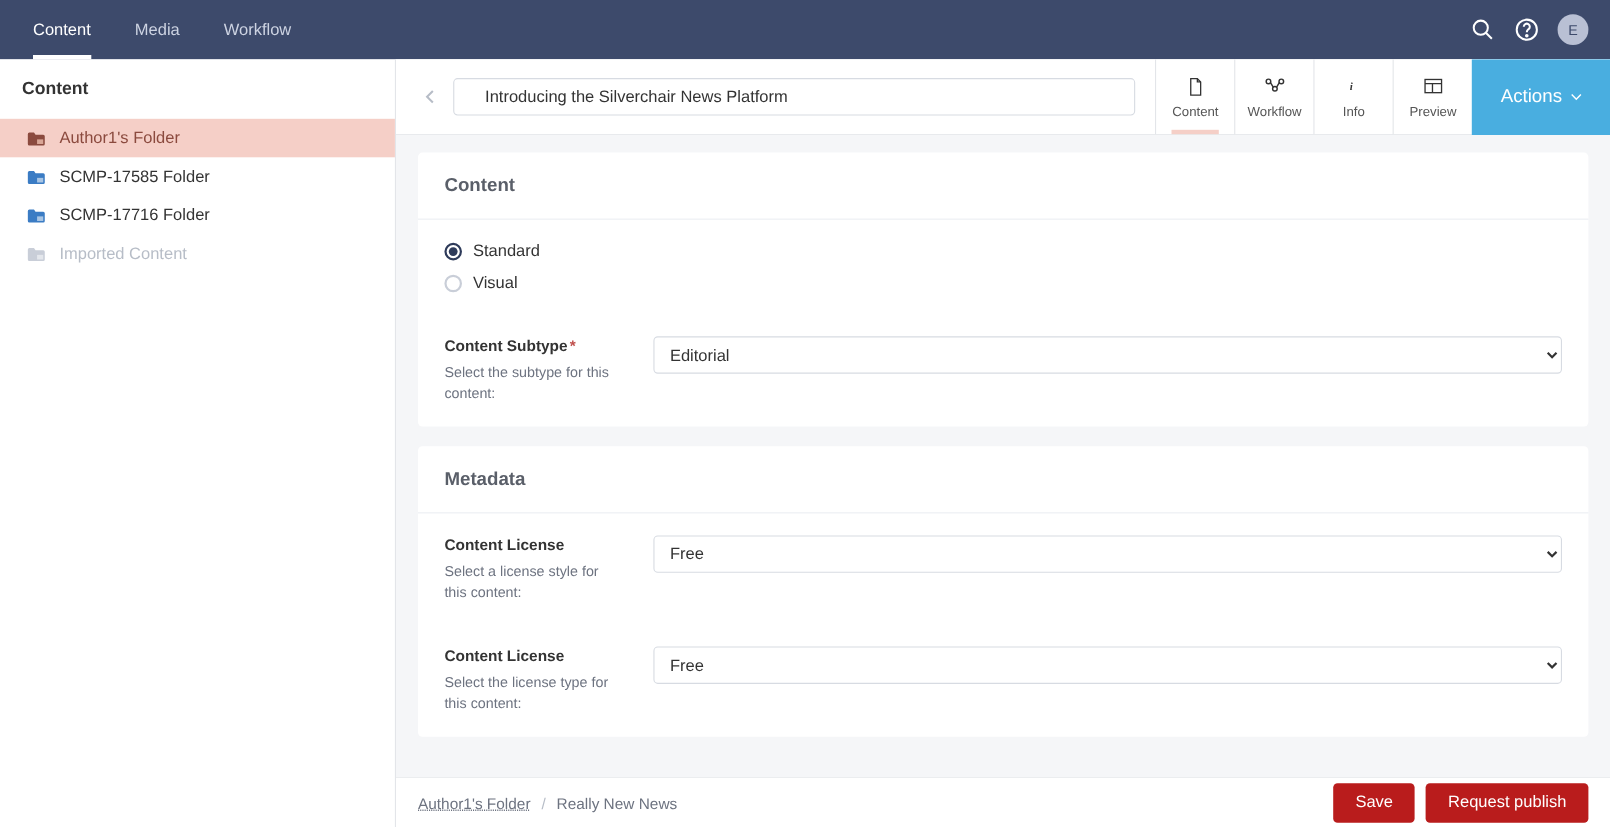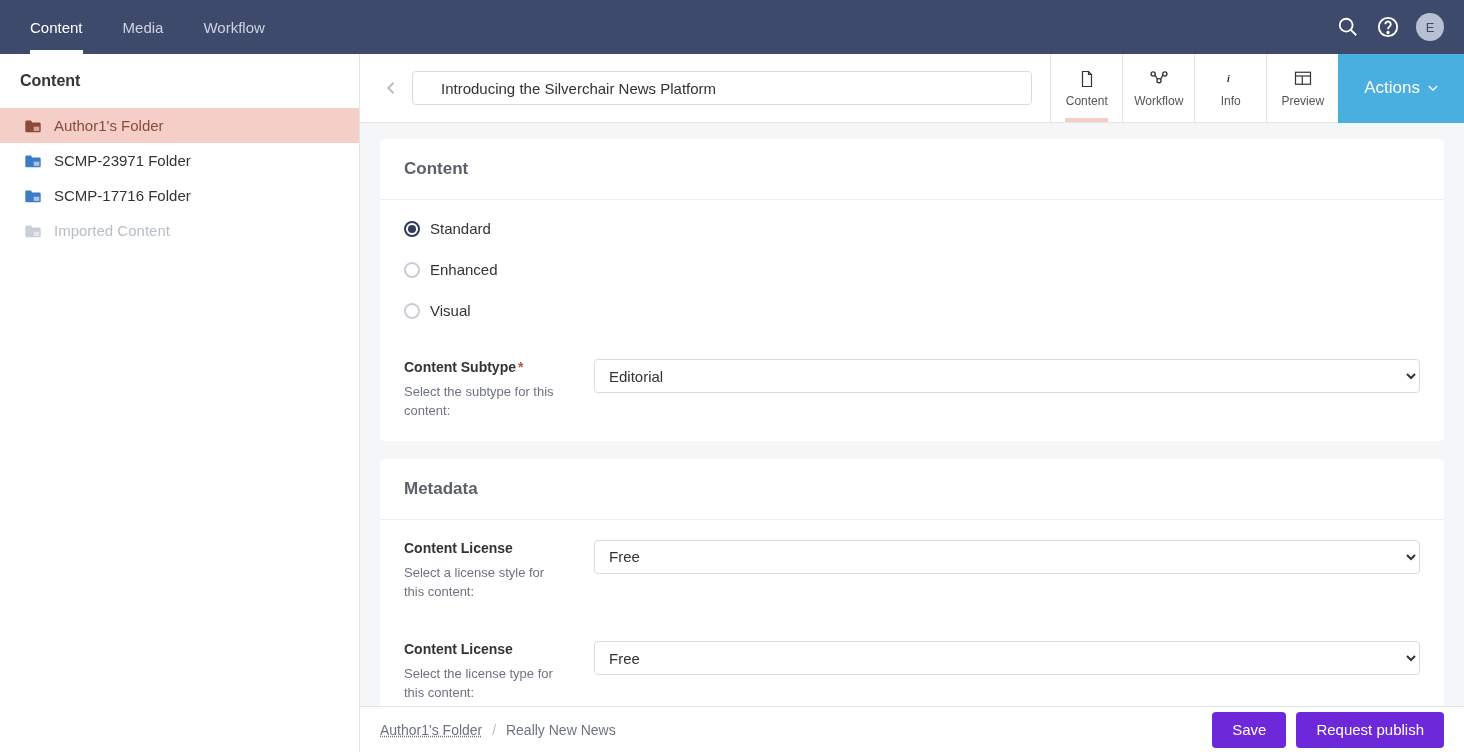--- a/index.html
+++ b/index.html
@@ -42,35 +42,35 @@
   
   .content-area { flex:1; overflow:auto; background:#f5f6f8; padding: 16px 20px 100px 20px; }
   .card { background:#fff; border-radius:4px; margin-bottom:18px; }
   .card-header { padding: 20px 24px; font-size:17px; font-weight:600; color:#5a5f69; border-bottom:1px solid #eceef2; }
   .field-row { display:flex; padding: 20px 24px; gap:30px; }
   .field-label-col { width:160px; }
   .field-label { font-weight:600; font-size:14px; color:#333; }
   .required { color:#c0504d; margin-left:2px; }
   .field-help { font-size:13px; color:#6d7380; margin-top:8px; line-height:1.45; }
   .field-control-col { flex:1; }
-  .radio-group { display:flex; flex-direction:column; gap:24px; }
+  .radio-group { display:flex; flex-direction:column; gap:12px; }
   .radio-item { display:flex; align-items:center; gap:10px; font-size:15px; color:#333; cursor:pointer; }
   .radio-dot { width:16px; height:16px; border:2px solid #2e3b5a; border-radius:50%; display:flex; align-items:center; justify-content:center; }
   .radio-dot.unchecked { border-color:#c9ced8; }
   .radio-dot .inner { width:8px; height:8px; background:#2e3b5a; border-radius:50%; }
   .select { width:100%; height:34px; border:1px solid #d7dbe2; border-radius:4px; padding:0 10px; font-size:15px; color:#333; background:#fff; appearance:auto; }
 
   
   .footer { position:absolute; bottom:0; left:360px; right:0; height:46px; background:#fff; border-top:1px solid #e3e5e9; display:flex; align-items:center; padding:18px 20px; }
   .breadcrumb { color:#6d7380; font-size:14px; }
   .breadcrumb .link { color:#6d7380; text-decoration:underline dotted; cursor:pointer; }
   .breadcrumb .sep { margin:0 6px; color:#b7bdc7; }
   .footer-spacer { flex:1; }
   .btn { height:36px; border:none; border-radius:4px; padding:0 20px; font-size:15px; color:#fff; cursor:pointer; margin-left:10px; }
-  .btn-primary { background:#6d28d9; }
+  .btn-primary { background:#b91c1c; }
 </style>
 </head>
 <body>
 
 <div class="topbar">
   <div class="topbar-tabs">
     <div class="topbar-tab active">
         <span>Content</span>
       </div>
     <div class="topbar-tab">
@@ -114,21 +114,21 @@
       </span>
       <span>Author1's Folder</span>
     </div>
     <div class="tree-item">
       <span class="folder-icon">
         <svg viewBox="0 0 24 20">
             <path d="M1 5 L1 17 Q1 19 3 19 L21 19 Q23 19 23 17 L23 7 Q23 5 21 5 L11 5 L9 2 L3 2 Q1 2 1 4 Z" fill="#3b7cc4"></path>
             <rect x="13" y="11" width="8" height="6" fill="#a8c5e4"></rect>
           </svg>
       </span>
-      <span>SCMP-23971 Folder</span>
+      <span>SCMP-17585 Folder</span>
     </div>
     <div class="tree-item">
       <span class="folder-icon">
         <svg viewBox="0 0 24 20">
             <path d="M1 5 L1 17 Q1 19 3 19 L21 19 Q23 19 23 17 L23 7 Q23 5 21 5 L11 5 L9 2 L3 2 Q1 2 1 4 Z" fill="#3b7cc4"></path>
             <rect x="13" y="11" width="8" height="6" fill="#a8c5e4"></rect>
           </svg>
       </span>
       <span>SCMP-17716 Folder</span>
     </div>
@@ -210,24 +210,20 @@
           <div class="field-control-col">
             <div class="radio-group">
               <label class="radio-item">
                 <span class="radio-dot">
                     <span class="inner"></span>
                   </span>
                 <span>Standard</span>
               </label>
               <label class="radio-item">
                 <span class="radio-dot unchecked"></span>
-                <span>Enhanced</span>
-              </label>
-              <label class="radio-item">
-                <span class="radio-dot unchecked"></span>
                 <span>Visual</span>
               </label>
             </div>
           </div>
         </div>
 
         <div class="field-row">
           <div class="field-label-col">
             <div class="field-label">
               <span>Content Subtype</span><span class="required">*</span>

